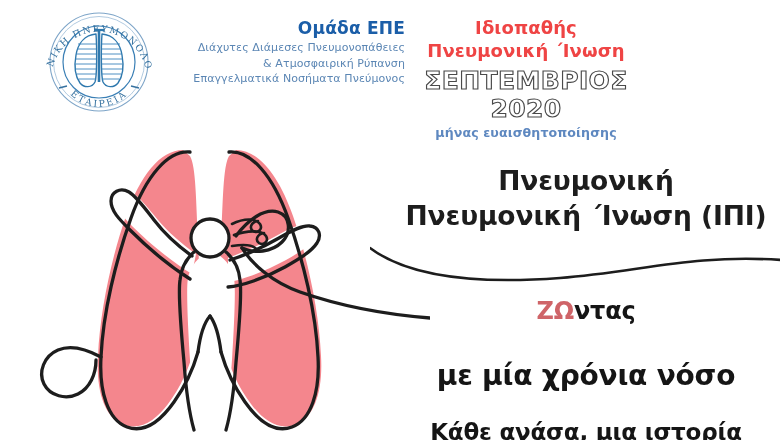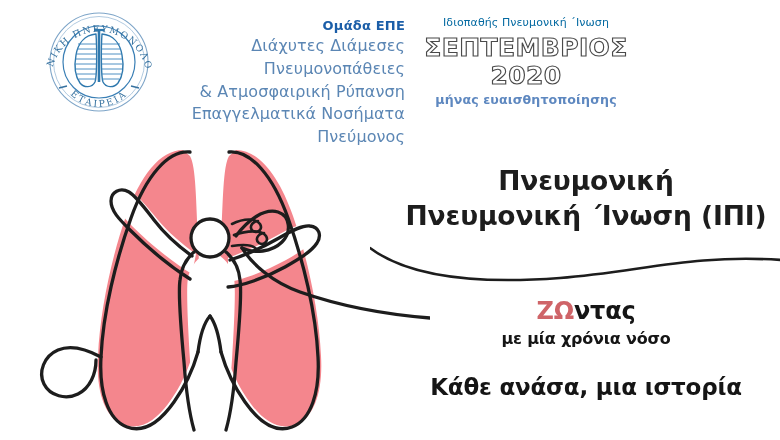--- a/index.html
+++ b/index.html
@@ -28,45 +28,45 @@
   }
 
   .hdr-center {
     position: absolute;
     left: 170px;
     top: 18px;
     width: 235px;
     text-align: right;
   }
   .hdr-center .grp-title {
-    font-size: 13px;
+    font-size: 17px;
     font-weight: bold;
     color: #1b5ea8;
     letter-spacing: .2px;
     line-height: 1.25;
   }
   .hdr-center .grp-sub {
-    font-size: 16px;
+    font-size: 11px;
     color: #5b86b4;
     line-height: 1.42;
     letter-spacing: .1px;
     margin-top: 1px;
   }
 
   .hdr-right {
     position: absolute;
     left: 412px;
     top: 16px;
     width: 228px;
     text-align: center;
   }
   .hdr-right .ipf-line {
-    font-size: 11px;
-    font-weight: normal;
-    color: #0369a1;
+    font-size: 18px;
+    font-weight: bold;
+    color: #ef4444;
     letter-spacing: .1px;
     line-height: 1.3;
   }
   .hdr-right .month-year {
     font-size: 25px;
     font-weight: bold;
     letter-spacing: .4px;
     line-height: 1.12;
     margin: 4px 0 2px;
     color: transparent;
@@ -121,21 +121,21 @@
     font-size: 24px;
     font-weight: bold;
     color: #151515;
     line-height: 1.43;
     letter-spacing: -.2px;
   }
   .tagline .zo {
     color: #cf6468;
     margin-top: 41px;
   }
-  .tagline .ln2 { font-size: 16px; }
+  .tagline .ln2 { font-size: 28px; margin-top: 28px; }
   .tagline .ln3 { font-size: 23px; margin-top: 20px; }
 </style>
 </head>
 <body>
 
 <div id="poster">
 
   <div class="logo-seal">
     <svg viewBox="0 0 122 108" width="122" height="108" aria-hidden="true">
       <defs>

